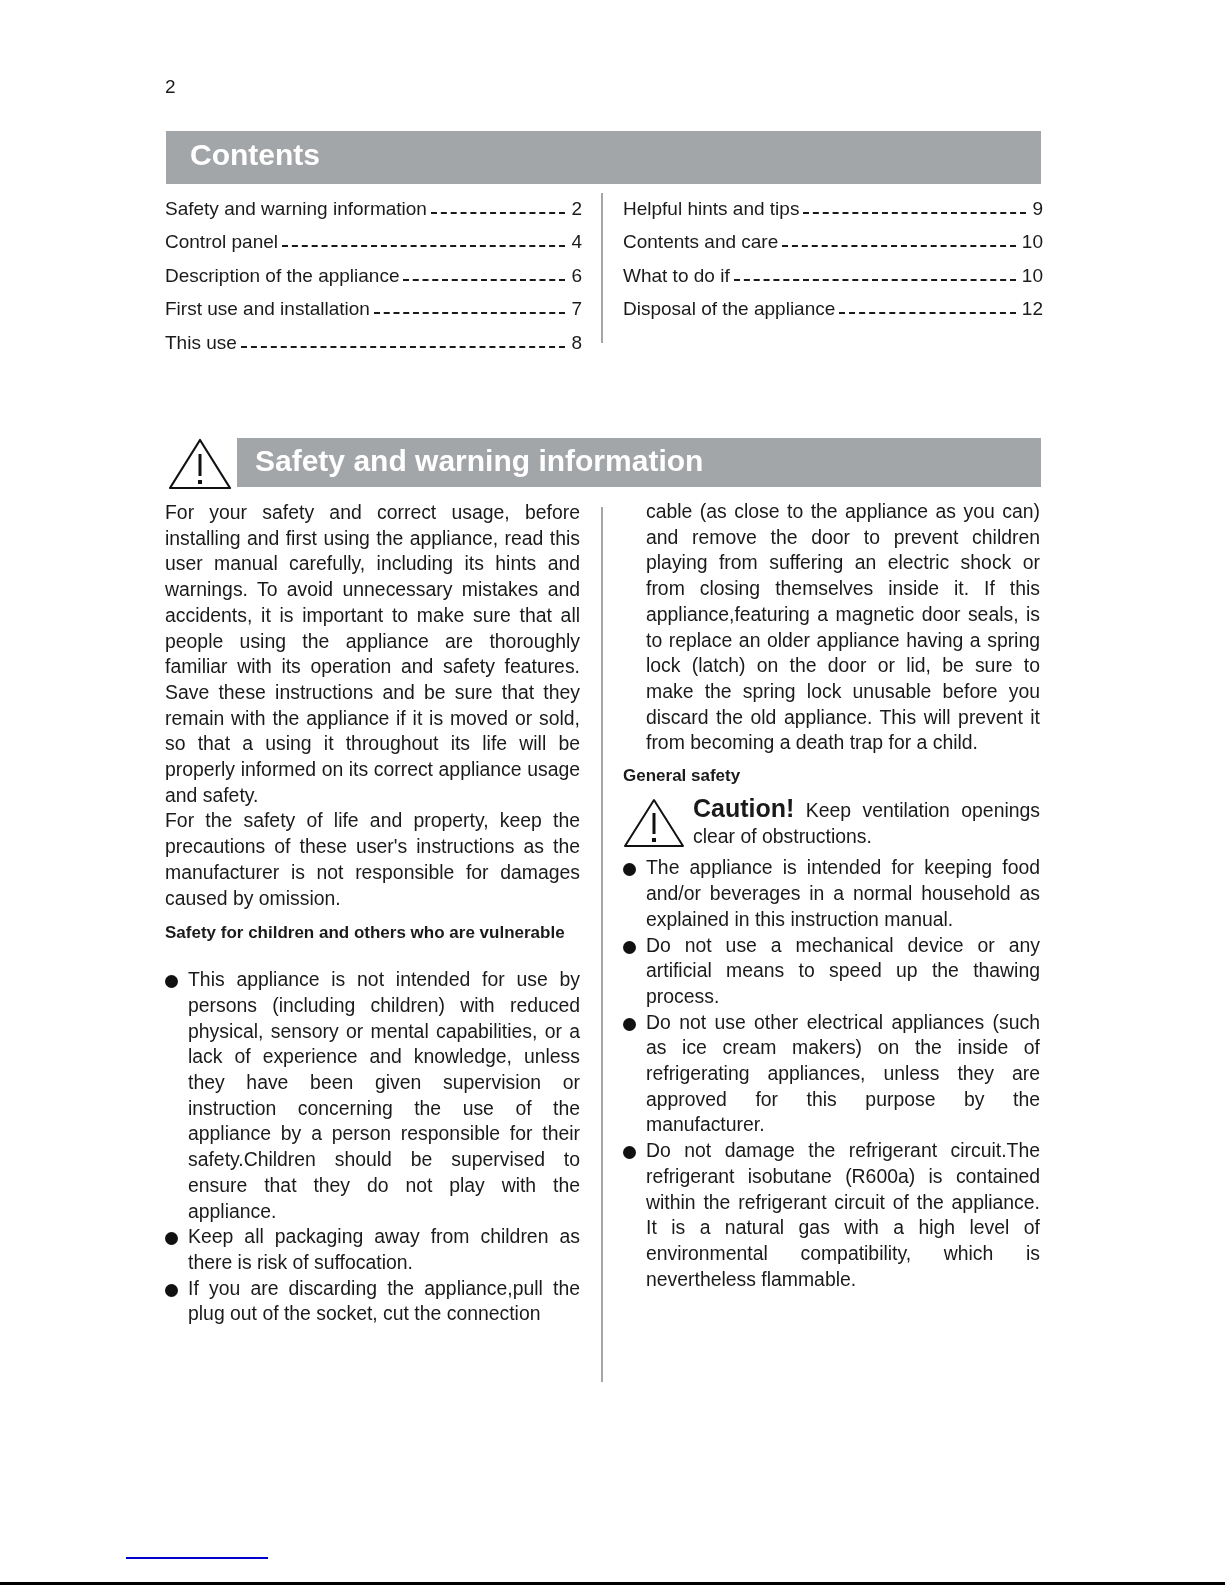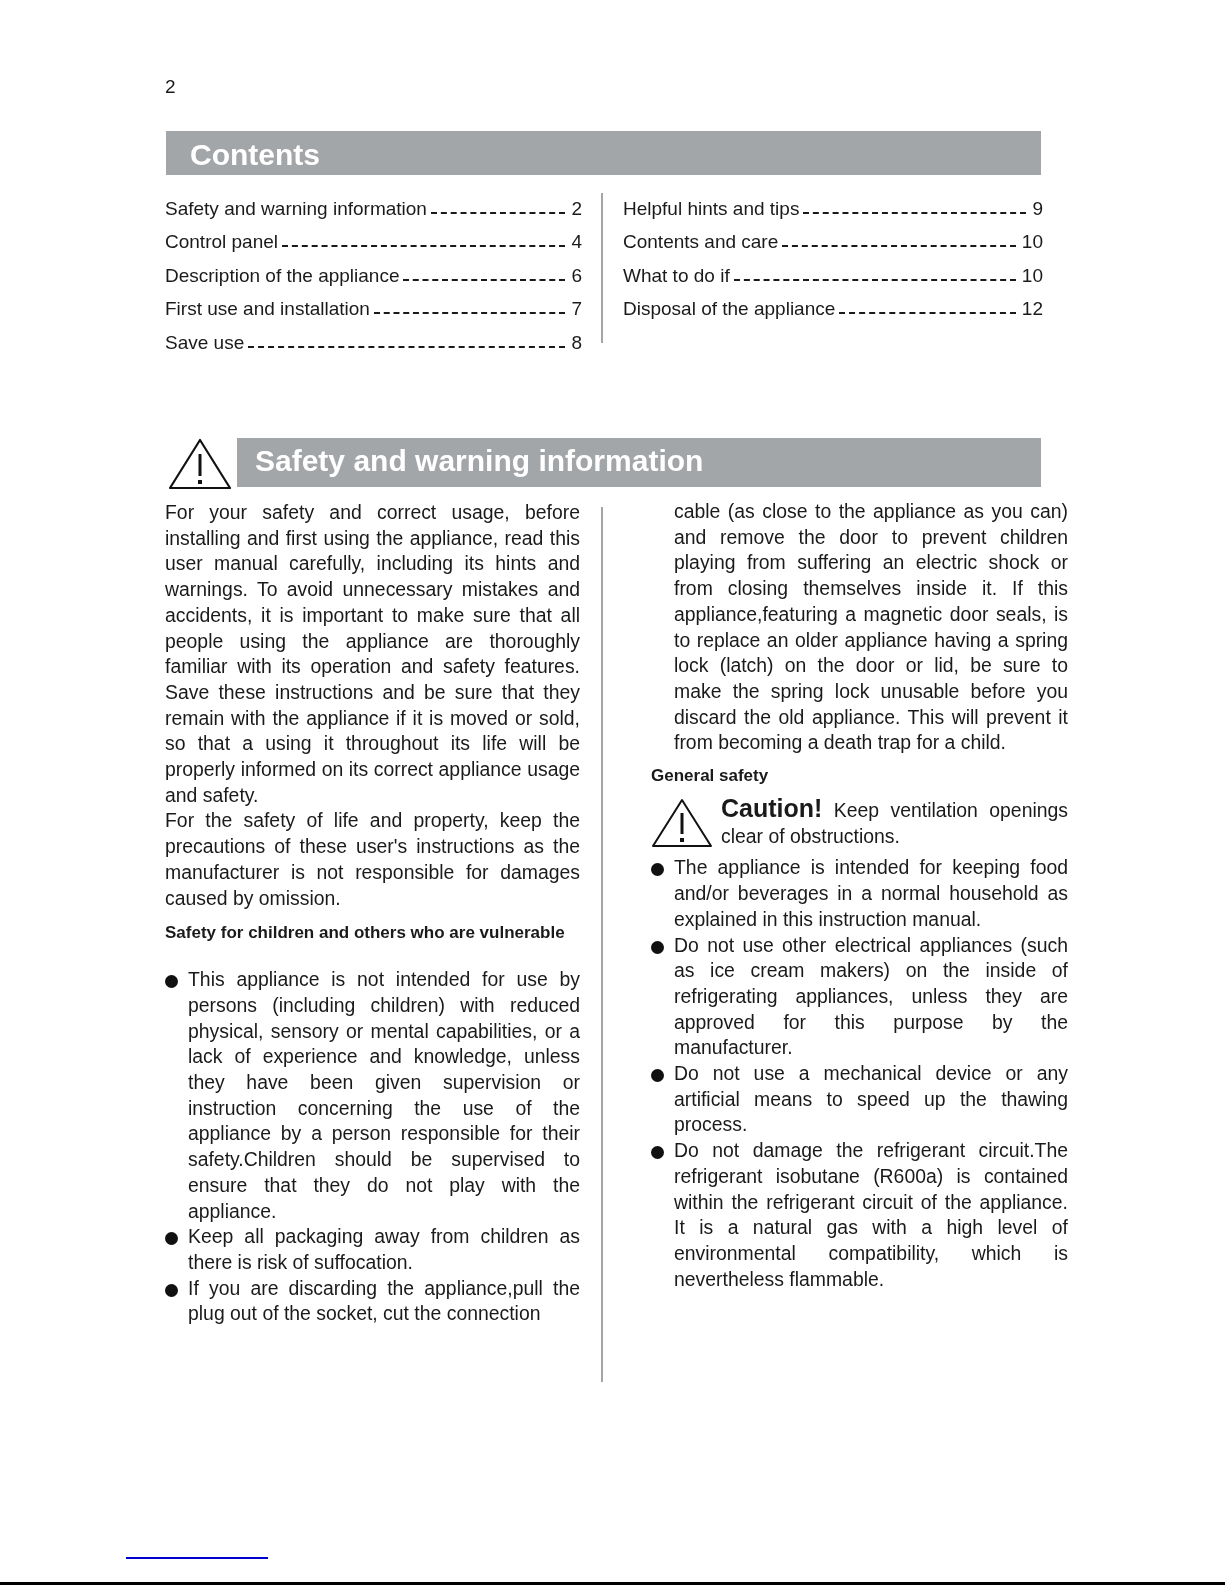--- a/index.html
+++ b/index.html
@@ -2,39 +2,39 @@
 <html><head>
 <meta charset="utf-8">
 <style>
   html, body { margin: 0; padding: 0; background: #ffffff; }
   body { width: 1225px; height: 1585px; position: relative; overflow: hidden;
          font-family: "Liberation Sans", sans-serif; color: #1a1a1a; }
   .abs { position: absolute; }
   .page-number { left: 165px; top: 76px; font-size: 19px; }
 
   .banner { background: #a3a6a9; color: #ffffff; font-weight: bold; }
-  .contents-banner { left: 166px; top: 131px; width: 875px; height: 44px; }
+  .contents-banner { left: 166px; top: 131px; width: 875px; height: 53px; }
   .contents-banner span { position: absolute; left: 24px; top: 7px; font-size: 30px; }
 
   .toc-col { font-size: 19px; }
   .toc-left { left: 165px; top: 186px; width: 417px; }
   .toc-right { left: 623px; top: 186px; width: 420px; }
   .toc-row { position: relative; height: 33.5px; display: flex; align-items: flex-end; }
   .toc-row .lbl { white-space: nowrap; }
   .toc-row .lead { flex: 1; margin: 0 6px 6px 4px; border-bottom: 2px dashed #1a1a1a; height: 0; }
   .toc-row .pg { white-space: nowrap; }
   .toc-divider { left: 601px; top: 193px; width: 2px; height: 150px; background: #a3a6a9; }
 
   .safety-banner { left: 237px; top: 438px; width: 804px; height: 49px; }
   .safety-banner span { position: absolute; left: 18px; top: 6px; font-size: 30px; }
   .warn-big { left: 168px; top: 438px; width: 64px; height: 52px; }
 
   .col { font-size: 19.4px; line-height: 25.7px; text-align: justify; }
   .col-left { left: 165px; top: 500px; width: 415px; }
-  .col-right { left: 651px; top: 499px; width: 417px; }
+  .col-right { left: 623px; top: 499px; width: 417px; }
   .col p { margin: 0; }
   .col h3 { margin: 0; font-size: 17px; font-weight: bold; line-height: 32px; text-align: left; }
   .bullet { position: relative; padding-left: 23px; }
   .bullet .dot { position: absolute; left: 0; top: 8px; width: 13px; height: 13px; border-radius: 50%; background: #111; }
   .col-divider { left: 601px; top: 507px; width: 2px; height: 875px; background: #a3a6a9; }
 
   .caution { position: relative; padding-left: 70px; margin: 4px 0 6px 0; }
   .caution .warn-small { position: absolute; left: 0; top: 2px; width: 62px; height: 50px; }
   .caution b { font-size: 25px; }
 
@@ -65,21 +65,21 @@
       <span class="lbl">Description of the appliance</span>
       <span class="lead"></span>
       <span class="pg">6</span>
     </div>
   <div class="toc-row">
       <span class="lbl">First use and installation</span>
       <span class="lead"></span>
       <span class="pg">7</span>
     </div>
   <div class="toc-row">
-      <span class="lbl">Save use</span>
+      <span class="lbl">This use</span>
       <span class="lead"></span>
       <span class="pg">8</span>
     </div>
 </div>
 
 <div class="abs toc-divider"></div>
 
 <div class="abs toc-col toc-right">
   <div class="toc-row">
       <span class="lbl">Helpful hints and tips</span>
@@ -129,19 +129,19 @@
   <h3 style="margin-top:4px;">General safety</h3>
   <div class="caution">
     <svg class="warn-small" viewBox="0 0 62 50">
       <polygon points="31,2 60,48 2,48" fill="none" stroke="#111" stroke-width="2" stroke-linejoin="round"></polygon>
       <line x1="31" y1="15" x2="31" y2="36" stroke="#111" stroke-width="3"></line>
       <rect x="29" y="40" width="4" height="4" fill="#111"></rect>
     </svg>
     <b>Caution!</b><span> Keep ventilation openings clear of obstructions.</span>
   </div>
   <div class="bullet"><span class="dot"></span><span>The appliance is intended for keeping food and/or beverages in a normal household as explained in this instruction manual.</span></div>
+  <div class="bullet"><span class="dot"></span><span>Do not use a mechanical device or any artificial means to speed up the thawing process.</span></div>
   <div class="bullet"><span class="dot"></span><span>Do not use other electrical appliances (such as ice cream makers) on the inside of refrigerating appliances, unless they are approved for this purpose by the manufacturer.</span></div>
-  <div class="bullet"><span class="dot"></span><span>Do not use a mechanical device or any artificial means to speed up the thawing process.</span></div>
   <div class="bullet"><span class="dot"></span><span>Do not damage the refrigerant circuit.The refrigerant isobutane (R600a) is contained within the refrigerant circuit of the appliance. It is a natural gas with a high level of environmental compatibility, which is nevertheless flammable.</span></div>
 </div>
 
 <div class="abs footer-link"></div>
 <div class="abs footer-rule"></div>
 
 </body></html>

